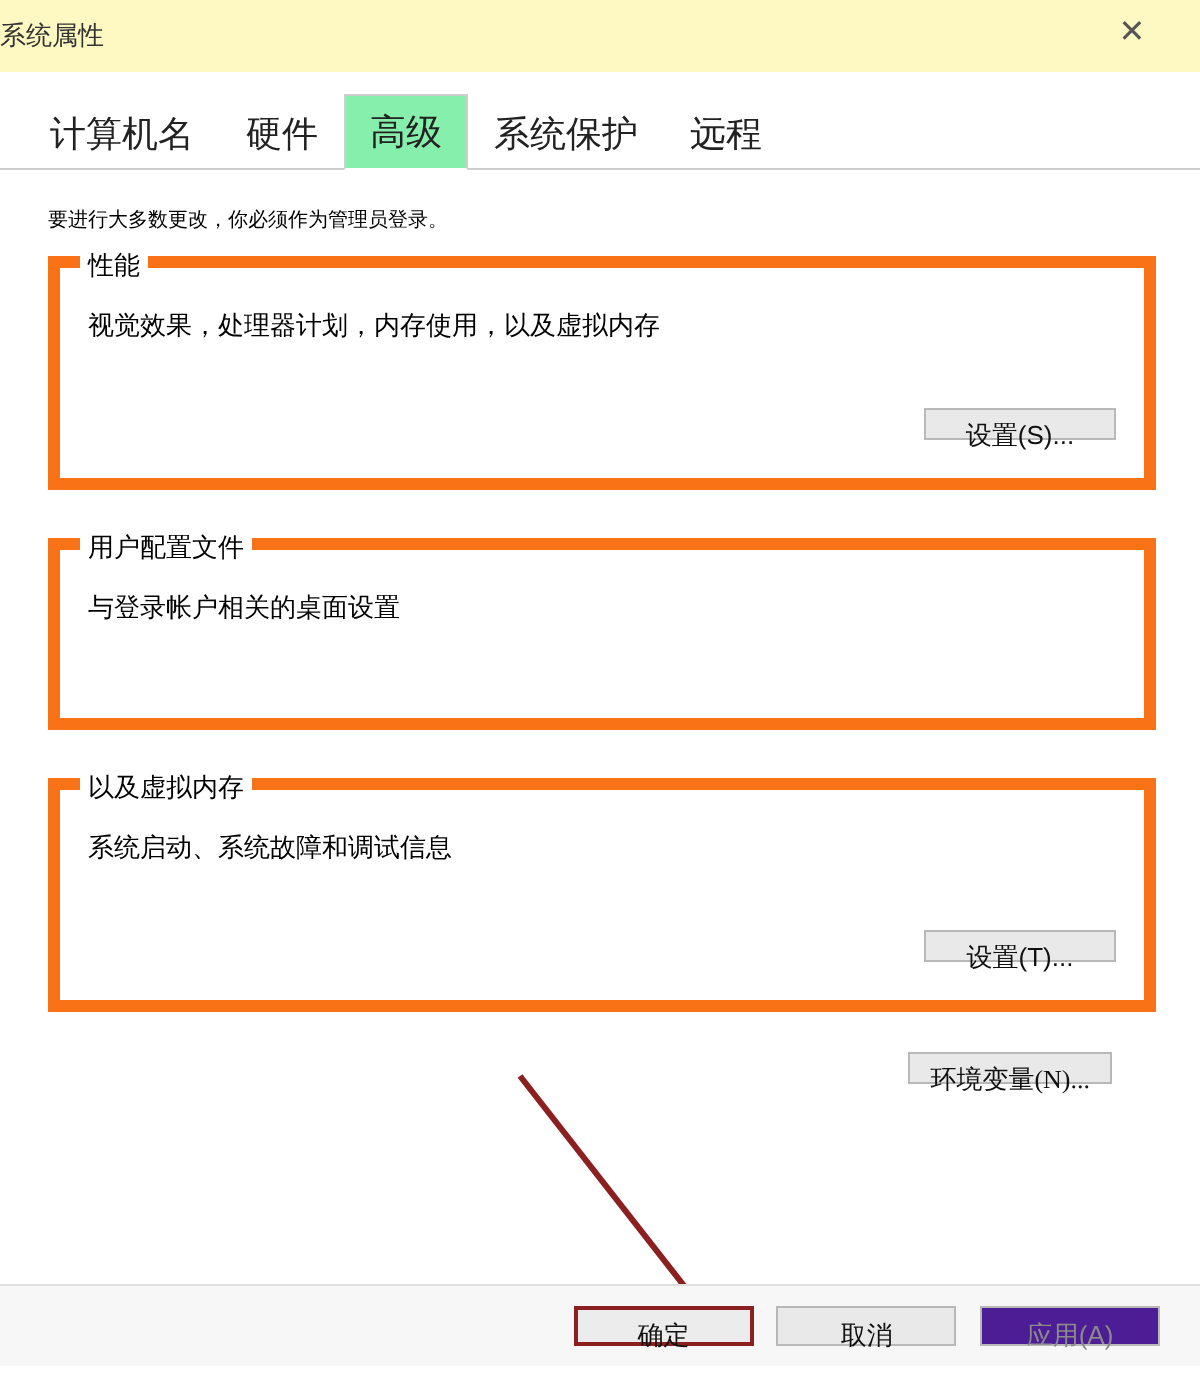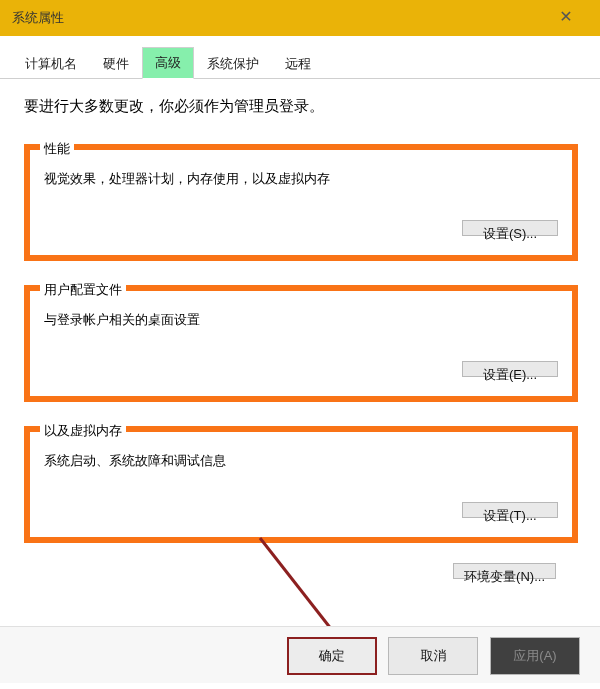--- a/index.html
+++ b/index.html
@@ -10,24 +10,23 @@
     background: #ffffff;
     font-family: "Microsoft YaHei", "SimSun", Tahoma, sans-serif;
     font-size: 13px;
     color: #000000;
     overflow: hidden;
   }
   .titlebar {
     position: relative;
     height: 36px;
     line-height: 36px;
-    padding-left: 12px;
     font-size: 13px;
     color: #333;
-    background: #eab308;
+    background: #fef9c3;
   }
   .titlebar .close {
     position: absolute;
     right: 14px;
     top: 0;
     width: 40px;
     height: 36px;
     line-height: 34px;
     text-align: center;
     font-size: 16px;
@@ -36,39 +35,39 @@
     font-family: Arial, sans-serif;
   }
   .tabs {
     display: flex;
     align-items: flex-end;
     padding: 10px 12px 0 12px;
     border-bottom: 1px solid #cfcfcf;
   }
   .tab {
     padding: 6px 12px;
-    font-size: 13px;
+    font-size: 18px;
     color: #222;
     border: 1px solid transparent;
     border-bottom: none;
     cursor: pointer;
     position: relative;
     top: 1px;
   }
   .tab.active {
     border-color: #cfcfcf;
     border-bottom: 1px solid #ffffff;
     background: #86efac;
   }
   .content {
     padding: 18px 22px 0 24px;
   }
   .intro {
-    font-size: 15px;
-    margin-bottom: 28px;
+    font-size: 10px;
+    margin-bottom: 11px;
   }
   .groupbox {
     border: 6px solid #f97316;
     position: relative;
     padding: 20px 14px 14px 14px;
     margin-bottom: 24px;
   }
   .groupbox .legend {
     position: absolute;
     top: -10px;
@@ -95,42 +94,43 @@
     text-align: center;
     background: #e9e9e9;
     border: 1px solid #b8b8b8;
     color: #111;
     cursor: pointer;
     box-sizing: border-box;
     font-family: inherit;
   }
   .btn.disabled {
     color: #8b8b8b;
-    background: #404040;
+    background: #4c1d95;
     cursor: default;
   }
   .env-row {
     text-align: right;
     padding-right: 22px;
     margin-top: -4px;
+    font-family: Liberation Serif, serif;
   }
   .bottom-bar {
     position: absolute;
     left: 0;
     right: 0;
     bottom: 6px;
     padding: 10px 20px 8px 20px;
     text-align: right;
     border-top: 1px solid #e0e0e0;
     background: #f7f7f7;
   }
   .bottom-bar .btn {
     margin-left: 8px;
     min-width: 90px;
-    height: 38px;
+    height: 20px;
     line-height: 28px;
   }
   .btn.highlight {
     border: 2px solid #8c2020;
     background: #ececec;
     line-height: 26px;
   }
   
   .arrow {
     position: absolute;
@@ -165,23 +165,20 @@
     <div class="legend">性能</div>
     <div class="desc">视觉效果，处理器计划，内存使用，以及虚拟内存</div>
     <div class="btn-row">
       <button class="btn">设置(S)...</button>
     </div>
   </div>
 
   <div class="groupbox">
     <div class="legend">用户配置文件</div>
     <div class="desc">与登录帐户相关的桌面设置</div>
-    <div class="btn-row">
-      <button class="btn">设置(E)...</button>
-    </div>
   </div>
 
   <div class="groupbox">
     <div class="legend">以及虚拟内存</div>
     <div class="desc">系统启动、系统故障和调试信息</div>
     <div class="btn-row">
       <button class="btn">设置(T)...</button>
     </div>
   </div>
 

